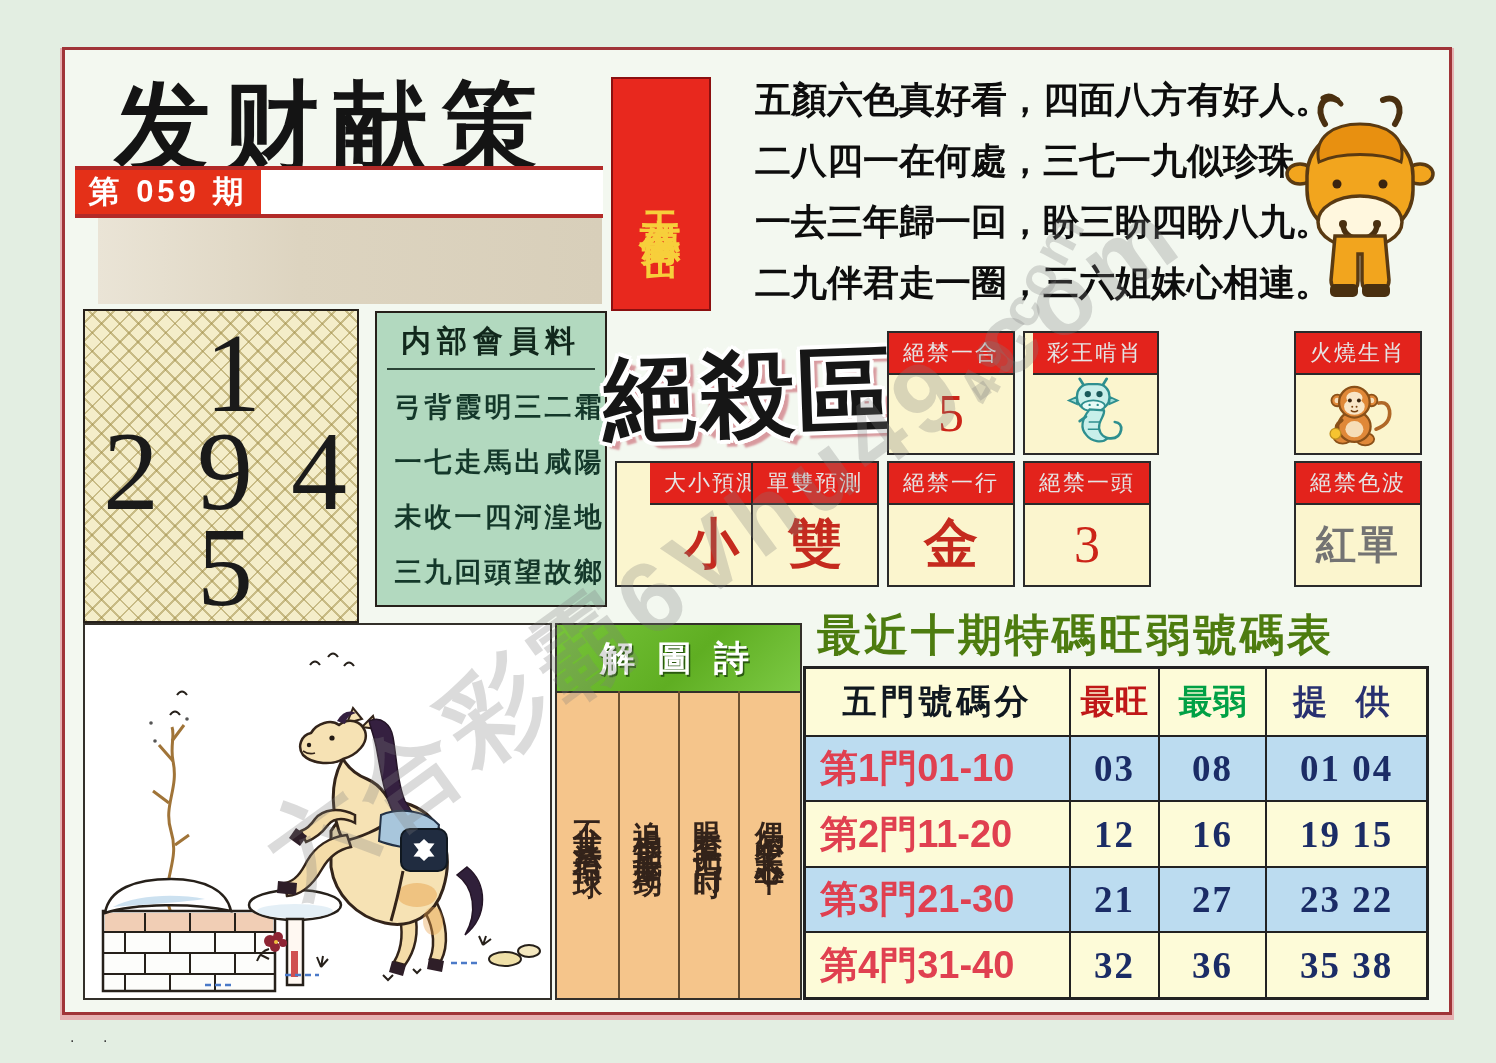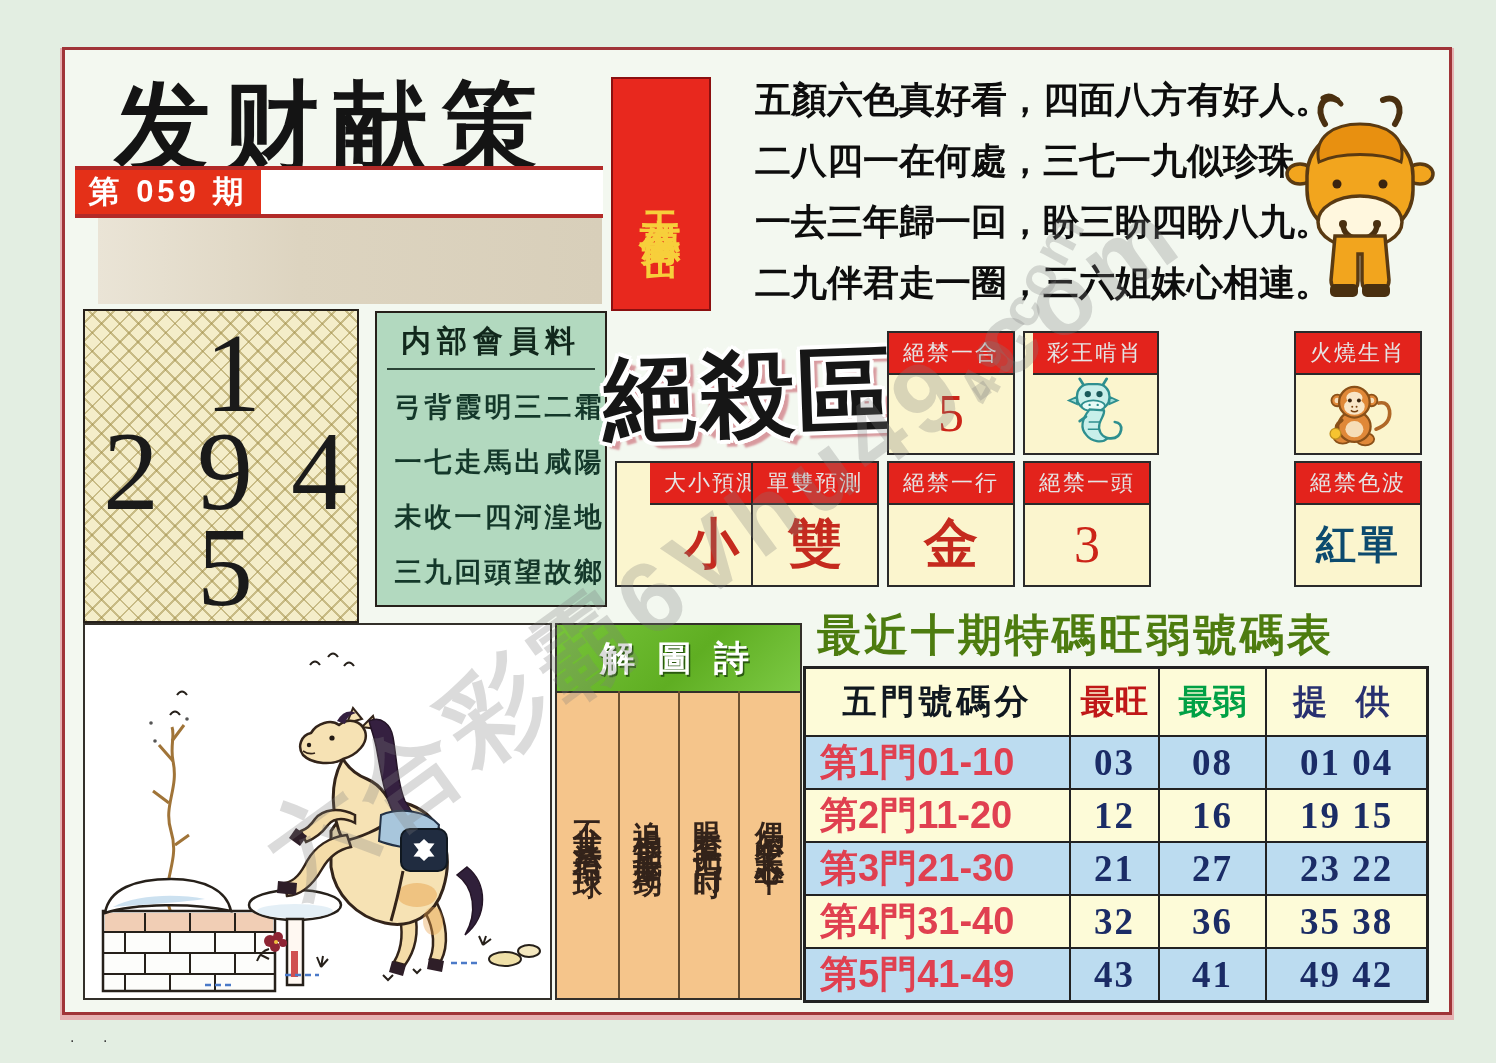--- a/index.html
+++ b/index.html
@@ -53,21 +53,21 @@
     white-space:nowrap;letter-spacing:2px;transform:rotate(-2deg);
     text-shadow:-3px -3px 0 #fff,3px -3px 0 #fff,-3px 3px 0 #fff,3px 3px 0 #fff,
       -4px 0 0 #fff,4px 0 0 #fff,0 -4px 0 #fff,0 4px 0 #fff,7px 7px 2px rgba(185,40,60,.45);}
   .kcell{position:absolute;width:124px;border:2px solid #2a2a2a;background:#fbf5ce;}
   .kcell-h{height:40px;background:#e3231c;border-bottom:2px solid #2a2a2a;
     display:flex;align-items:center;justify-content:center;
     font-size:22px;font-weight:normal;color:#e5e5e5;letter-spacing:2px;white-space:nowrap;}
   .kcell-b{display:flex;align-items:center;justify-content:center;}
   .kv-num{font-family:"Liberation Serif","DejaVu Serif",serif;font-size:52px;color:#cc2418;}
   .kv-char{font-size:54px;font-weight:bold;color:#c52a1e;}
-  .kv-char2{font-size:40px;font-weight:bold;color:#0c4a6e;letter-spacing:2px;}
+  .kv-char2{font-size:40px;font-weight:bold;color:#737373;letter-spacing:2px;}
   
   #hc-title{left:752px;top:556px;width:630px;font-size:44px;font-weight:900;color:#4d7c0f;
     letter-spacing:3px;white-space:nowrap;}
   #hc-table{left:738px;top:616px;width:626px;height:334px;border:3px solid #222;border-collapse:collapse;table-layout:fixed;
     font-family:"Liberation Serif","DejaVu Serif",serif;}
   #hc-table td{border:2px solid #222;text-align:center;vertical-align:middle;padding:0;}
   .hc-head td{background:#fdfbd8;height:66px;font-size:34px;font-weight:bold;}
   .hc-row-blue td{background:#bcdcf0;}
   .hc-row-yellow td{background:#fdfbd8;}
   .hc-gate{color:#e04050;font-size:38px;font-weight:bold;text-align:left !important;padding-left:14px !important;
@@ -271,26 +271,20 @@
       <td class="hc-num">21</td>
       <td class="hc-num">27</td>
       <td class="hc-num">23 22</td>
     </tr>
     <tr class="hc-row-yellow">
       <td class="hc-gate">第4門31-40</td>
       <td class="hc-num">32</td>
       <td class="hc-num">36</td>
       <td class="hc-num">35 38</td>
     </tr>
-    <tr class="hc-row-blue">
-      <td class="hc-gate">第5門41-49</td>
-      <td class="hc-num">43</td>
-      <td class="hc-num">41</td>
-      <td class="hc-num">49 42</td>
-    </tr>
   </tbody>
     </table>
 
   <div id="horse-box" class="abs">
     <svg width="461" height="369" viewBox="0 0 461 369">
       <g stroke="#26201a" stroke-width="2" fill="none">
         <path d="M225,40 q5,-7 10,0 M243,32 q5,-7 10,0 M259,41 q5,-7 10,0 M92,70 q5,-7 10,0 M85,90 q5,-7 10,0"></path>
       </g>
       <g stroke="#a07438" stroke-width="3" fill="none">
         <path d="M86,288 C74,256 96,238 86,206 C78,180 94,164 88,136 C85,122 90,110 87,102"></path>

